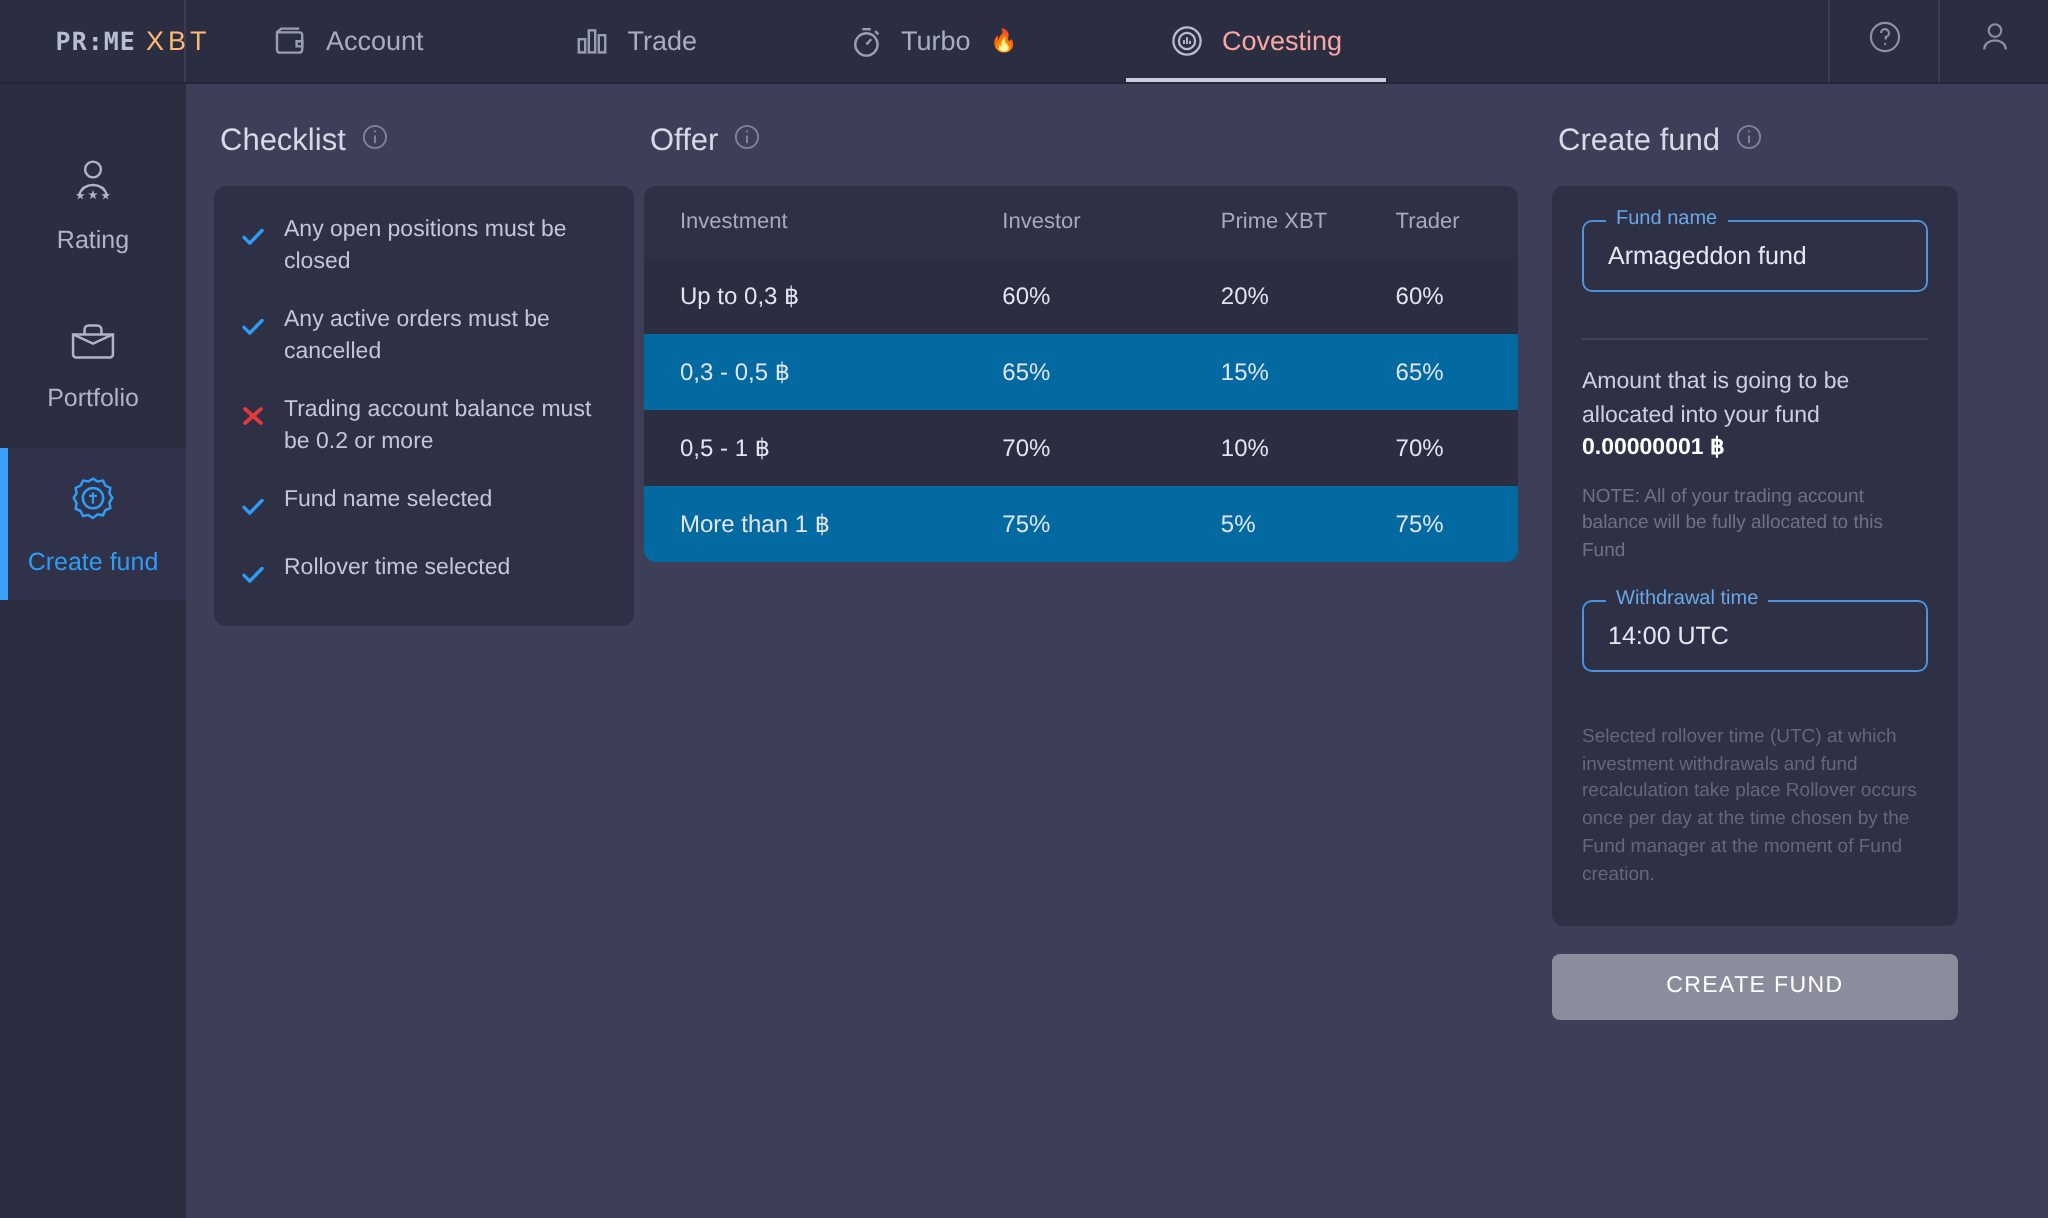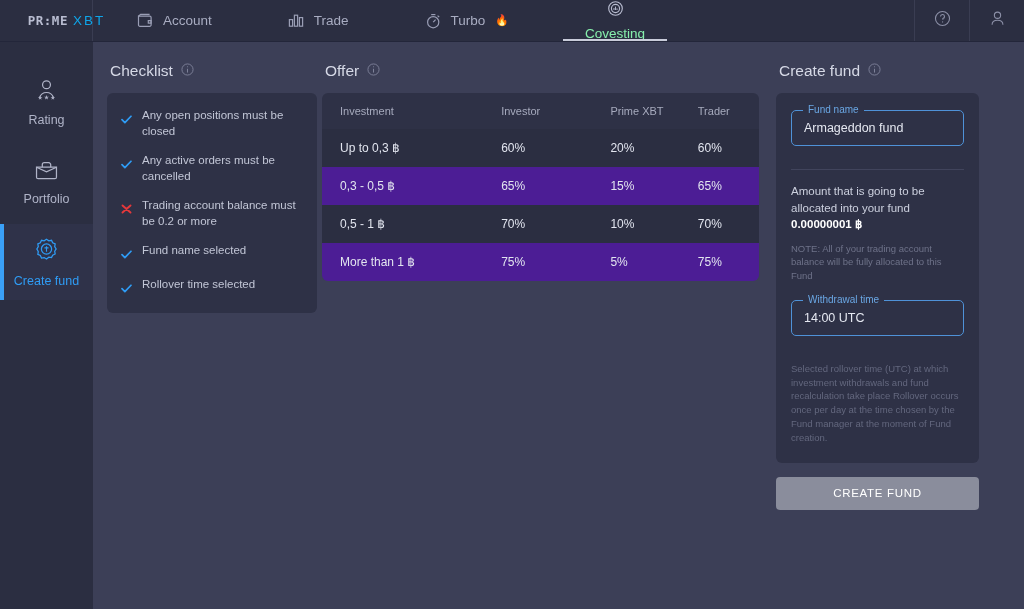--- a/index.html
+++ b/index.html
@@ -18,29 +18,29 @@
     display: flex; align-items: stretch;
     border-bottom: 1px solid #23263a;
   }
   .logo-cell {
     width: 93px; flex: 0 0 93px;
     display: flex; align-items: center; justify-content: center;
     border-right: 1px solid #3a3d52;
   }
   .logo { font-size: 13.5px; letter-spacing: 1.1px; color: #8f93ab; display: flex; gap: 5px; }
   .logo .p1 { color: #b9bdd1; font-weight: bold; font-family: "DejaVu Sans Mono", monospace; font-size: 12.5px; letter-spacing: 0.5px; margin-left: 41px;}
-  .logo .p2 { color: #0ea5e9; font-weight: normal; letter-spacing: 2px; }
+  .logo .p2 { color: #fdba74; font-weight: normal; letter-spacing: 2px; }
 
   .navitems { display: flex; align-items: stretch; flex: 1; padding-left: 22px; gap: 32px; }
   .navitem {
     display: flex; align-items: center; gap: 9px;
     padding: 0 22px; position: relative;
     color: #a9adc2; font-size: 13.5px; cursor: pointer;
   }
-  .navitem.active { color: #86efac; flex-direction: column; }
+  .navitem.active { color: #fca5a5; }
   .navitem.active::after {
     content: ""; position: absolute; left: 0; right: 0; bottom: 0;
     height: 2px; background: #c9ccda;
   }
   .navitem svg { display: block; }
   .flame { font-size: 11px; margin-left: 1px; }
 
   .topright { display: flex; align-items: stretch; }
   .tr-cell {
     width: 55px; display: flex; align-items: center; justify-content: center;
@@ -95,21 +95,21 @@
 
   
   .table { width: 100%; border-collapse: collapse; border-radius: 6px; overflow: hidden; }
   .table th {
     text-align: left; font-weight: normal;
     font-size: 11px; color: #a6aabd;
     padding: 12px 0 12px 0; background: #2e3146;
   }
   .table td { font-size: 12px; color: #e2e5ef; padding: 12px 0; }
   .table tr.r-odd td { background: #2b2e41; }
-  .table tr.r-even td { background: #4c1d95; }
+  .table tr.r-even td { background: #0369a1; }
   .table .c0 { padding-left: 18px; width: 41%; }
   .table .c1 { width: 25%; }
   .table .c2 { width: 20%; }
   .table .c3 { width: 14%; }
 
   
   .field {
     position: relative; border: 1px solid #4f92d8; border-radius: 5px;
     background: transparent;
   }

